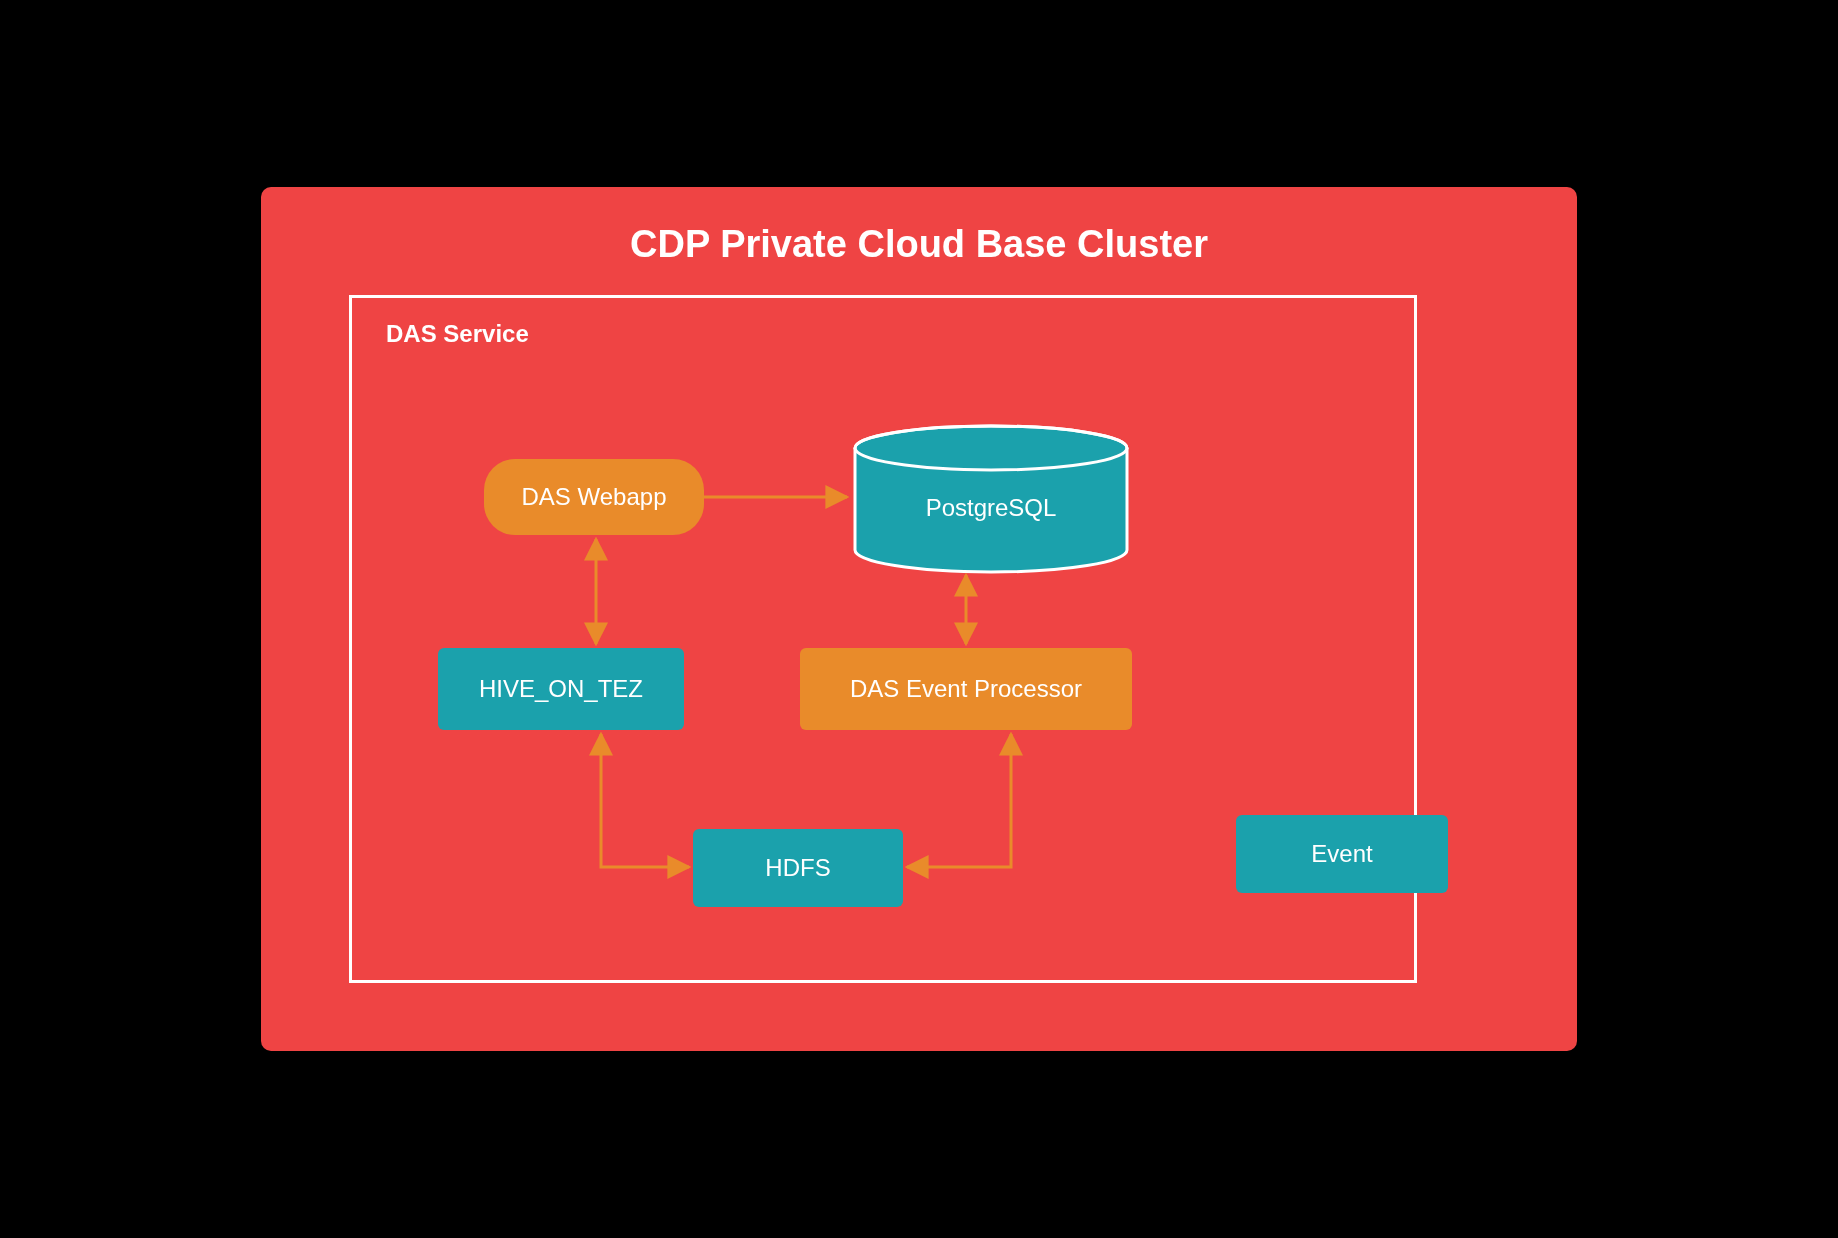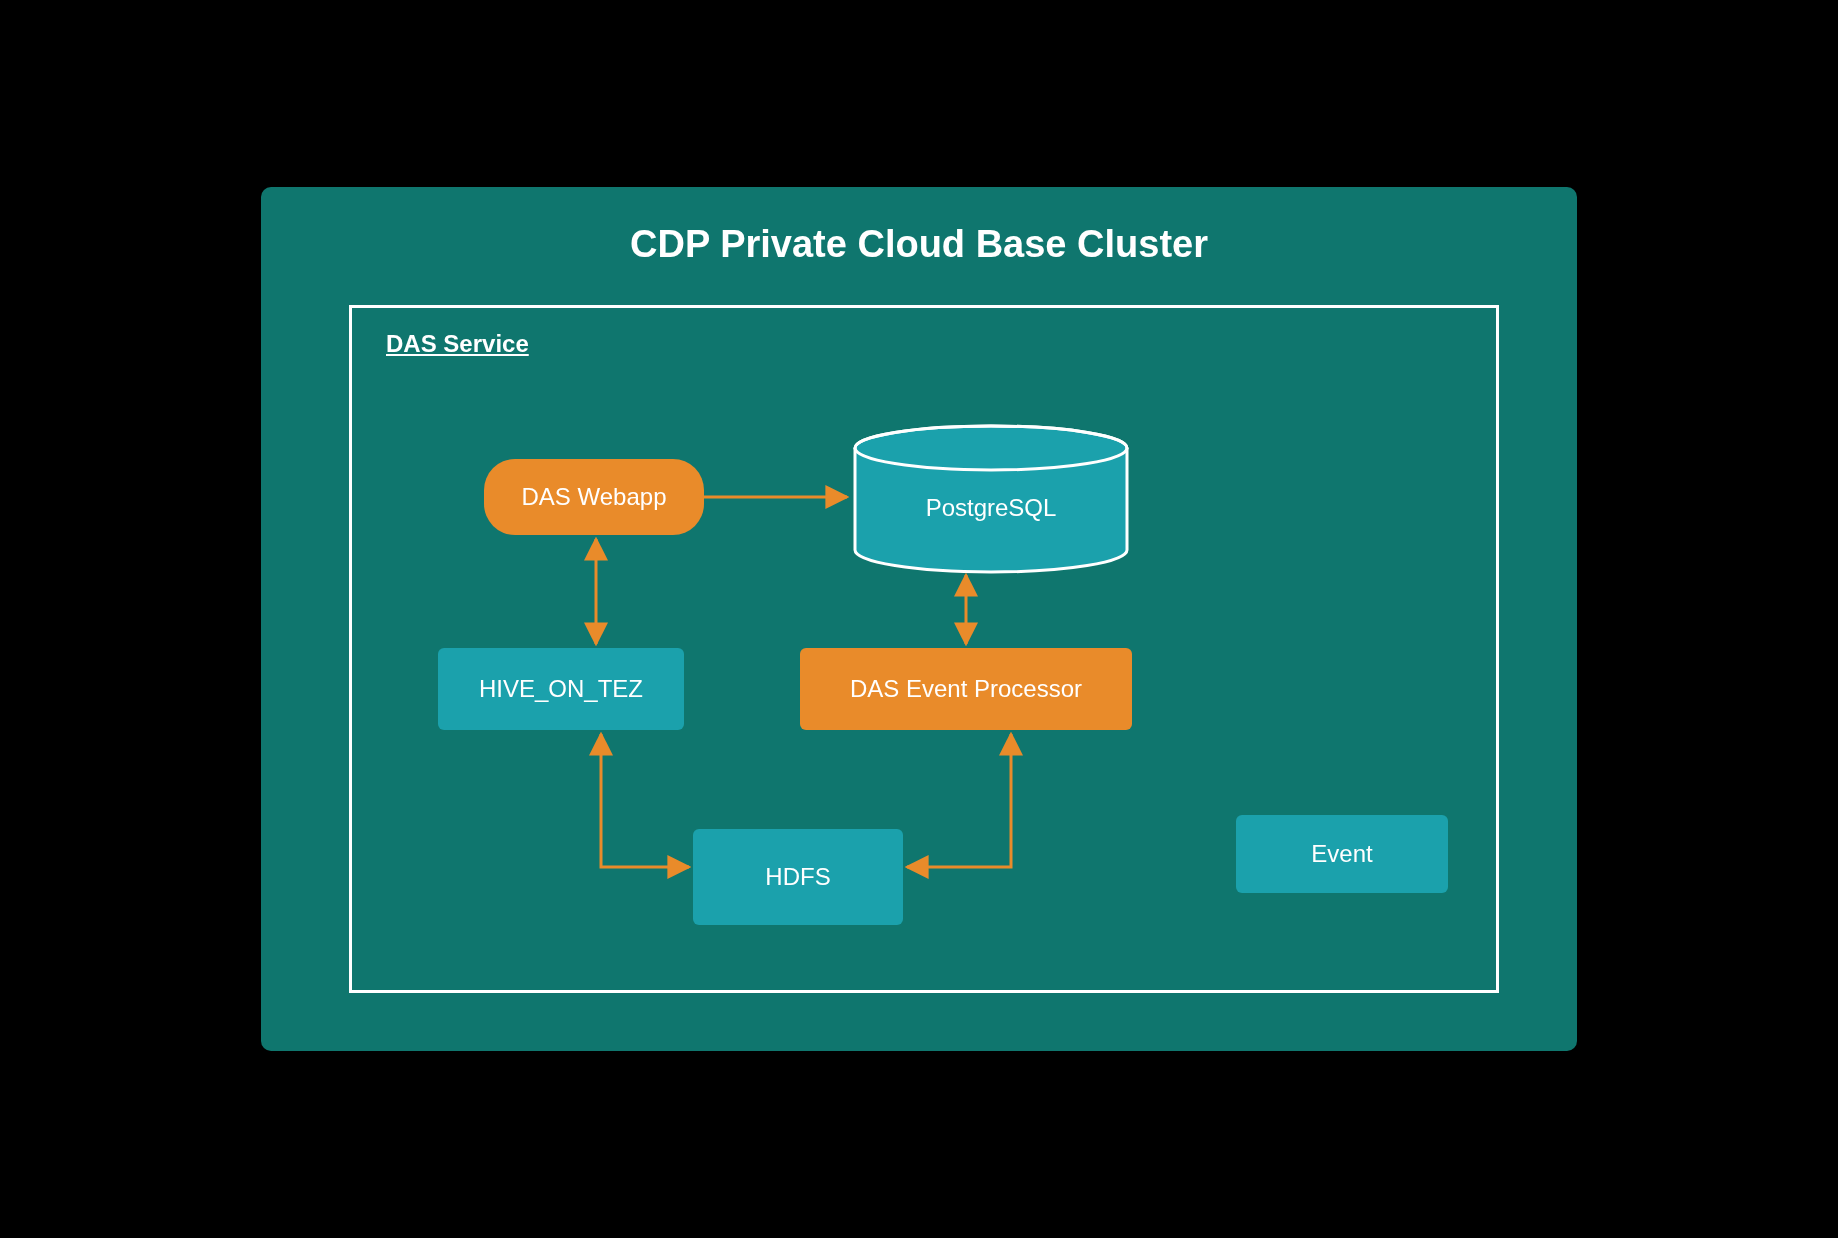--- a/index.html
+++ b/index.html
@@ -8,40 +8,39 @@
     font-family: Arial, Helvetica, sans-serif;
     width: 1838px;
     height: 1238px;
     display: flex;
     align-items: center;
     justify-content: center;
   }
   .canvas {
     width: 1316px;
     height: 864px;
-    background: #0f766e;
+    background: #ef4444;
     border-radius: 10px;
     box-shadow: 0 10px 20px rgba(0,0,0,0.6);
     position: relative;
     color: #fff;
   }
   .title {
     font-size: 38px;
     font-weight: 700;
     text-align: center;
     padding-top: 36px;
   }
   .service-box {
     position: absolute;
     left: 88px;
-    top: 118px;
-    width: 1150px;
+    top: 108px;
+    width: 1068px;
     height: 688px;
     border: 3px solid #fff;
-    text-decoration: underline;
   }
   .service-label {
     font-size: 24px;
     font-weight: 700;
     color: #fff;
     padding: 22px 34px;
   }
   .node {
     position: absolute;
     display: flex;
@@ -50,21 +49,21 @@
     font-size: 24px;
     color: #fff;
     border-radius: 6px;
   }
   .orange { background: #e98b2a; }
   .teal   { background: #1ba1ac; }
   .das-webapp { left: 223px; top: 272px; width: 220px; height: 76px; border-radius: 31px; }
   .postgres   { left: 590px; top: 237px; width: 280px; height: 150px; background: transparent; }
   .hive       { left: 177px; top: 461px; width: 246px; height: 82px; }
   .das-ep     { left: 539px; top: 461px; width: 332px; height: 82px; }
-  .hdfs       { left: 432px; top: 642px; width: 210px; height: 96px; }
+  .hdfs       { left: 432px; top: 642px; width: 210px; height: 78px; }
   .yarn       { left: 975px; top: 480px; width: 212px; height: 78px; }
   .knox       { left: 975px; top: 628px; width: 212px; height: 78px; }
   svg.connectors {
     position: absolute;
     left: 0; top: 0;
     width: 100%; height: 100%;
     pointer-events: none;
   }
 </style>
 </head>

